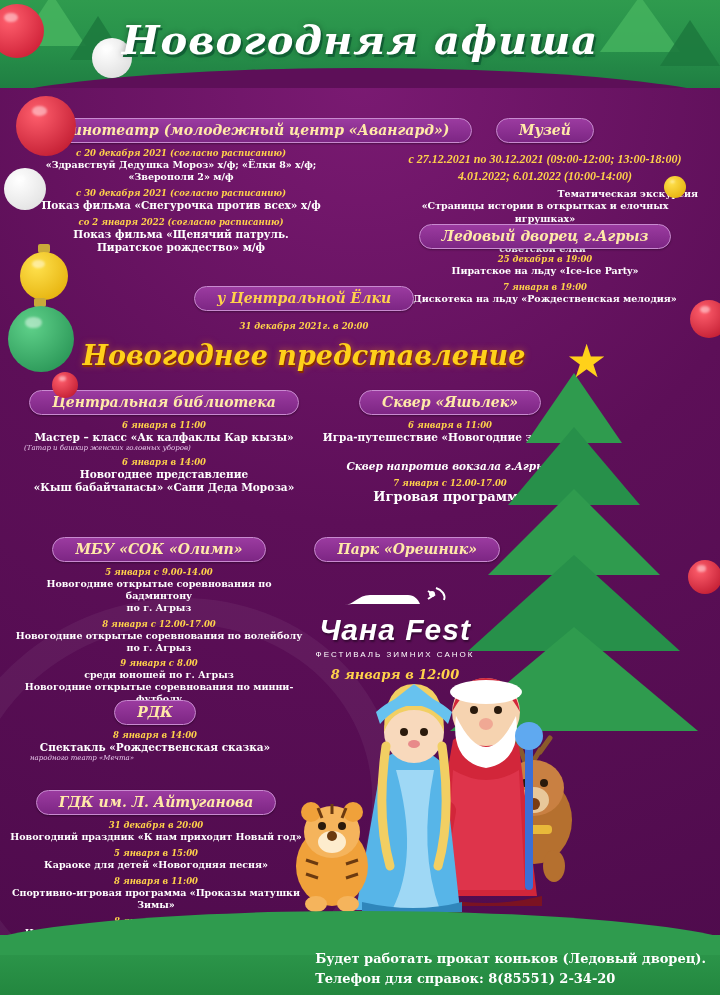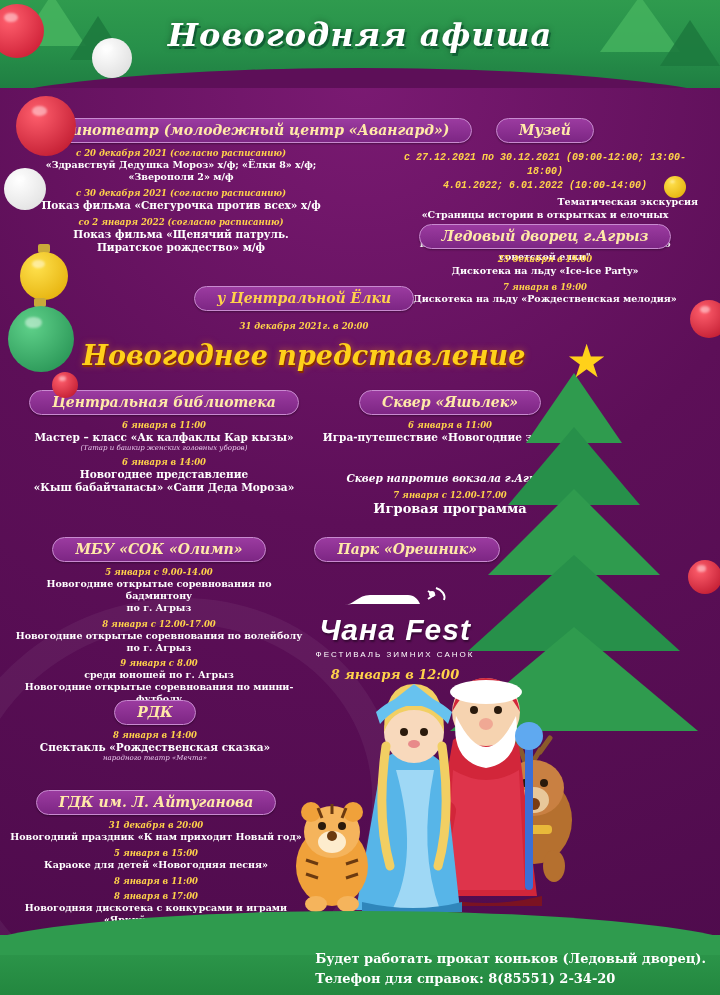--- a/index.html
+++ b/index.html
@@ -27,21 +27,21 @@
     content:""; position:absolute; left:-5%; bottom:-26px; width:110%; height:46px;
     background:#5d0f58; border-radius:50% 50% 0 0 / 100% 100% 0 0;
   }
   .tri { position:absolute; width:0; height:0; border-style:solid; }
   .title-wrap {
     position:absolute; left:0; top:16px; width:720px; text-align:center; z-index:6;
   }
   .title {
     font-family:"DejaVu Serif", serif;
     font-style:italic; font-weight:bold;
-    font-size:32px; color:#ffffff;
+    font-size:40px; color:#ffffff;
     letter-spacing:1px;
     text-shadow:0 0 6px rgba(0,0,0,.35), 2px 3px 0 #13693a;
   }
 
   
   .ball { position:absolute; border-radius:50%; }
   .ball:before{
     content:""; position:absolute; left:26%; top:16%;
     width:26%; height:18%; border-radius:50%;
     background:rgba(255,255,255,.45); filter:blur(1px);
@@ -70,21 +70,21 @@
   .dt {
     color:#ffd24a; font-size:8.5px; text-align:center; margin:5px 0 1px;
     font-family:"DejaVu Serif", serif; font-style:italic; font-weight:bold;
   }
   .ln {
     color:#ffffff; font-size:10.5px; text-align:center; line-height:1.25;
     font-family:"DejaVu Serif", serif; font-weight:bold;
   }
   .ln.sm { font-size:9.5px; }
   .note {
-    color:#e7c6ea; font-size:7px; text-align:center; font-style:italic;
+    color:#e7c6ea; font-size:7px; font-style:italic;
     font-family:"DejaVu Serif", serif;
   }
 
   
   .central { position:absolute; left:0; top:286px; width:608px; text-align:center; }
   .bigtitle {
     font-family:"DejaVu Serif", serif; font-weight:bold; font-style:italic;
     font-size:27px; color:#ffd11a;
     text-shadow:1px 2px 0 #8a2c00, 0 0 7px rgba(255,160,0,.5);
     margin-top:9px;
@@ -130,22 +130,22 @@
   
   .chars { position:absolute; left:278px; top:620px; width:330px; height:330px; z-index:20; }
 
   .swirl{
     position:absolute; left:-60px; top:600px; width:460px; height:420px;
     border:26px solid rgba(255,255,255,.05); border-radius:50%;
     transform:rotate(-18deg);
   }
   .mus-line { color:#ffffff; font-size:9.5px; text-align:center; line-height:1.35;
     font-family:"DejaVu Serif", serif; font-weight:bold;}
-  .mus-dt { color:#ffd24a; font-size:10px; text-align:center; line-height:1.4;
-    font-family:Liberation Mono, monospace; font-style:italic; font-weight:bold;}
+  .mus-dt { color:#ffd24a; font-size:12px; text-align:center; line-height:1.4;
+    font-family:Liberation Serif, serif; font-style:italic; font-weight:bold;}
 </style>
 </head>
 <body>
 
 <div class="poster">
 
   <div class="swirl"></div>
 
   <div class="topband">
     <div class="tri" style="left:18px; top:-6px; border-width:0 34px 52px 34px; border-color:transparent transparent #46b45f transparent; opacity:.85;"></div>
@@ -196,21 +196,21 @@
     <div class="mus-dt" style="margin-top:8px;">с 27.12.2021 по 30.12.2021 (09:00-12:00; 13:00-18:00)</div>
     <div class="mus-dt">4.01.2022;  6.01.2022 (10:00-14:00)</div>
     <div class="mus-line" style="margin-top:3px;text-align:right;">Тематическая экскурсия</div>
     <div class="mus-line">«Страницы истории в открытках и елочных игрушках»</div>
     <div class="mus-line" style="margin-top:4px;">Выставка новогодних игрушек  "Волшебство советской елки"</div>
   </div>
 
   <div class="sect" style="left:392px; top:224px; width:306px;">
     <div class="col-head"><span class="pill">Ледовый дворец г.Агрыз</span></div>
     <div class="dt">25 декабря в 19:00</div>
-    <div class="ln sm">Дискотека на льду «Ice-ice Party»</div>
+    <div class="ln sm">Пиратское на льду «Ice-ice Party»</div>
     <div class="dt">7 января в 19:00</div>
     <div class="ln sm">Дискотека на льду «Рождественская мелодия»</div>
   </div>
 
   <div class="central">
     <span class="pill yellow">у Центральной Ёлки</span>
     <div class="dt" style="margin-top:10px;">31 декабря 2021г. в 20:00</div>
     <div class="bigtitle">Новогоднее представление</div>
   </div>
 
@@ -221,21 +221,21 @@
     <div class="note">(Татар и башкир женских головных уборов)</div>
     <div class="dt">6 января в 14:00</div>
     <div class="ln">Новогоднее представление</div>
     <div class="ln">«Кыш бабайчанасы» «Сани Деда Мороза»</div>
   </div>
 
   <div class="sect" style="left:300px; top:390px; width:300px;">
     <div class="col-head"><span class="pill">Сквер «Яшьлек»</span></div>
     <div class="dt">6 января в 11:00</div>
     <div class="ln">Игра-путешествие  «Новогодние забавы»</div>
-    <div class="ln" style="margin-top:28px; font-style:italic;">Сквер напротив вокзала г.Агрыз</div>
+    <div class="ln" style="margin-top:16px; font-style:italic;">Сквер напротив вокзала г.Агрыз</div>
     <div class="dt">7 января с 12.00-17.00</div>
     <div class="ln" style="font-size:13px;">Игровая программа</div>
   </div>
 
   <div class="sect" style="left:14px; top:537px; width:290px;">
     <div class="col-head"><span class="pill">МБУ «СОК «Олимп»</span></div>
     <div class="dt">5 января с 9.00-14.00</div>
     <div class="ln sm">Новогодние открытые соревнования по бадминтону</div>
     <div class="ln sm">по г. Агрыз</div>
     <div class="dt">8 января с 12.00-17.00</div>
@@ -268,20 +268,21 @@
     <div class="note">народного театр «Мечта»</div>
   </div>
 
   <div class="sect" style="left:6px; top:790px; width:300px;">
     <div class="col-head"><span class="pill">ГДК им. Л. Айтуганова</span></div>
     <div class="dt">31 декабря в 20:00</div>
     <div class="ln sm">Новогодний праздник «К нам приходит Новый год»</div>
     <div class="dt">5 января в 15:00</div>
     <div class="ln sm">Караоке для детей «Новогодняя  песня»</div>
     <div class="dt">8 января в 11:00</div>
+    <div class="ln sm">Спортивно-игровая программа «Проказы матушки Зимы»</div>
     <div class="dt">8 января в 17:00</div>
     <div class="ln sm">Новогодняя дискотека с конкурсами и играми</div>
     <div class="ln sm">«Яркий праздник»</div>
   </div>
 
   <div class="chars">
     <svg width="330" height="330" viewBox="0 0 330 330">
 
       <g>
         <path d="M250 150 l-8 -22 m8 22 l12 -20 m-20 0 l-6 -14 m26 16 l10 -14" stroke="#8a5a2b" stroke-width="5" fill="none" stroke-linecap="round"></path>

